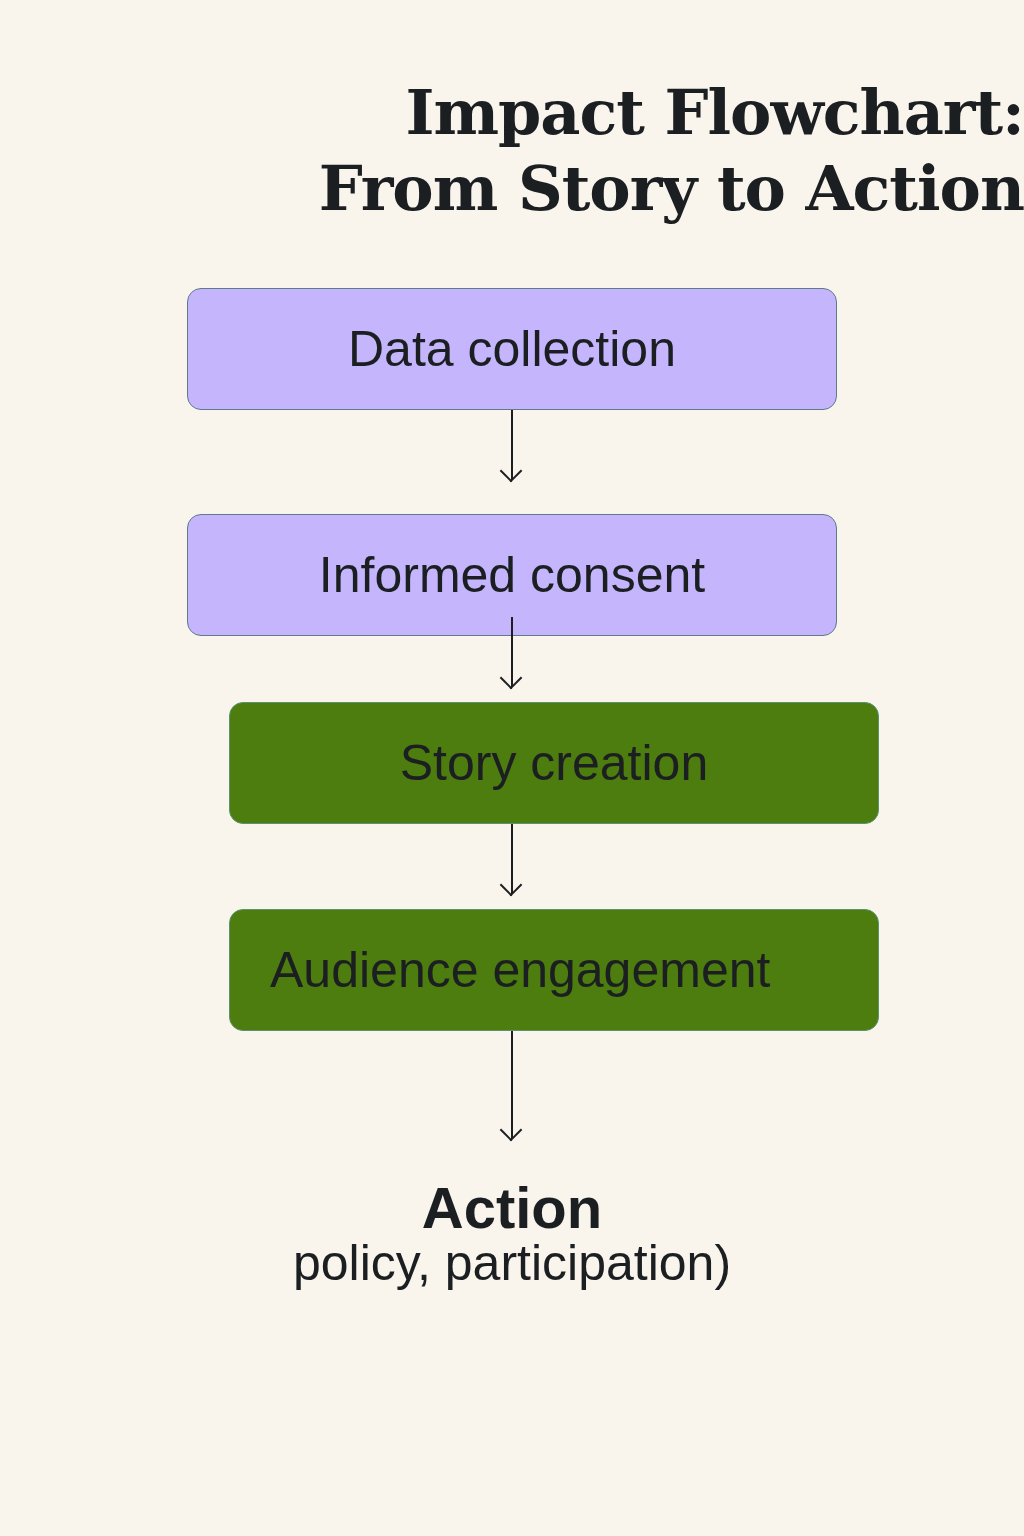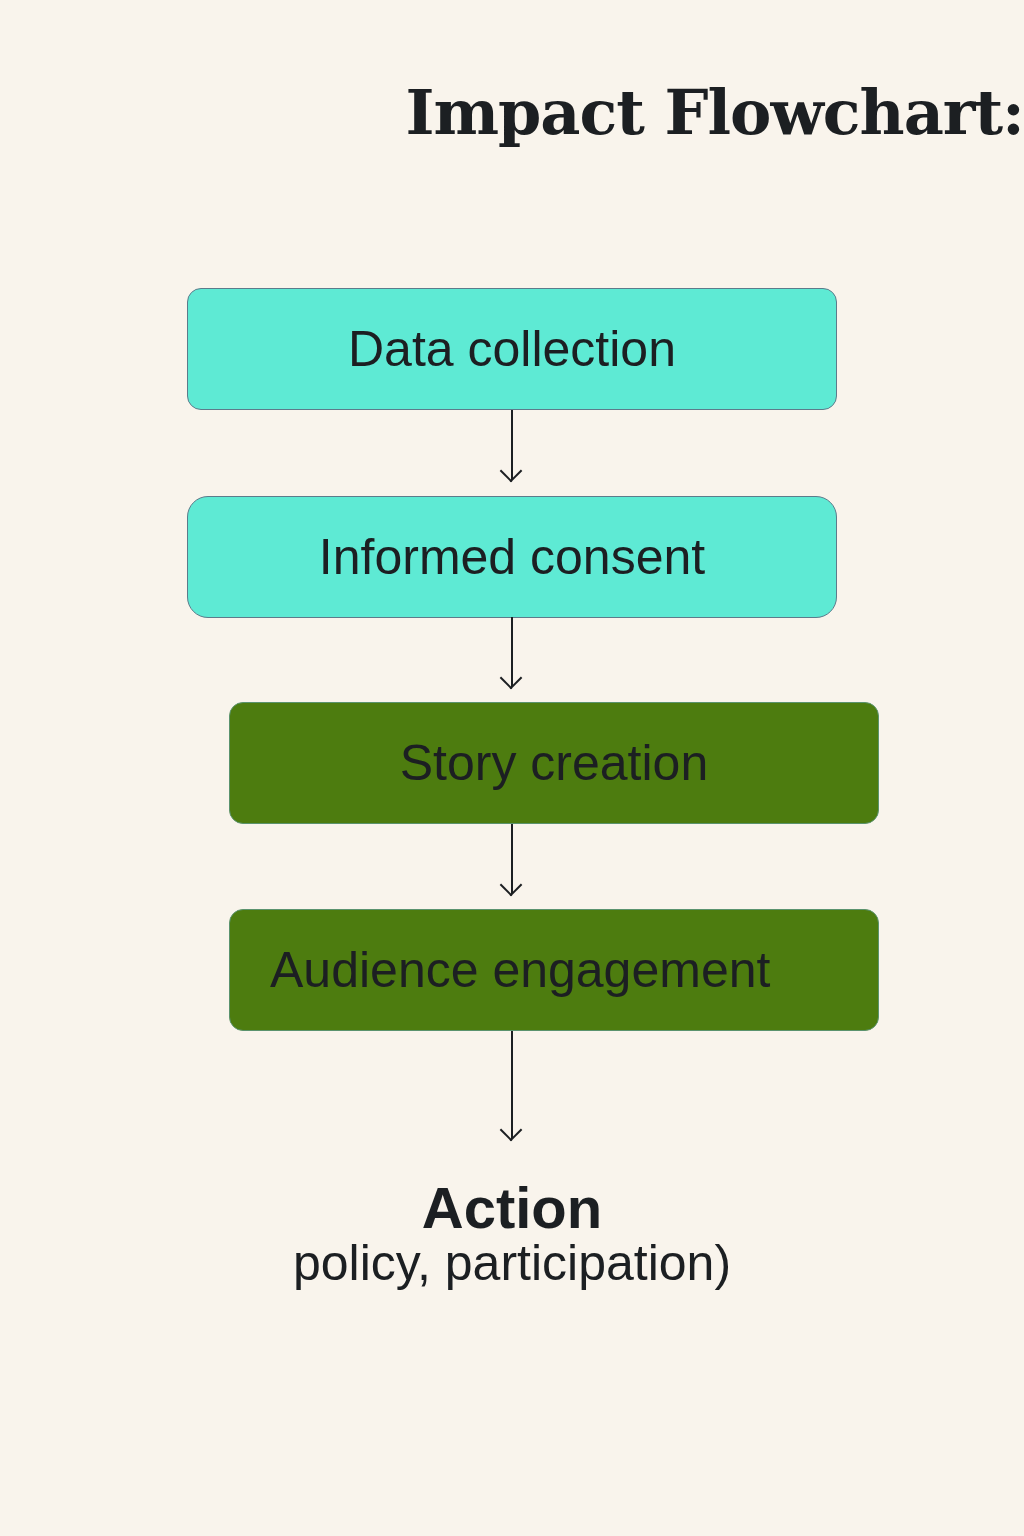--- a/index.html
+++ b/index.html
@@ -20,21 +20,21 @@
   }
   .title div { display: block; }
   .step {
     position: absolute; left: 187px; width: 650px; height: 122px;
     border-radius: 14px;
     display: flex; align-items: center; justify-content: center;
     font-family: "Liberation Sans", sans-serif;
     font-size: 50px;
     box-sizing: border-box;
   }
-  .step.blue { background: #5eead4; border: 1px solid #5d7b8b; }
+  .step.blue { background: #c4b5fd; border: 1px solid #5d7b8b; }
   .step.green { background: #4d7c0f; border: 1px solid #5b936e; margin-left: 42px; }
   .step.left { justify-content: flex-start; padding-left: 40px; }
   .arrow {
     position: absolute; left: 511px; width: 2px; background: #1c1f22;
   }
   .arrow::after {
     content: ""; position: absolute; left: -8px; bottom: 1px;
     width: 14px; height: 14px;
     border-right: 2px solid #1c1f22; border-bottom: 2px solid #1c1f22;
     transform: rotate(45deg);
@@ -45,26 +45,27 @@
     font-family: "Liberation Sans", sans-serif;
   }
   .outcome-title { top: 1174px; font-size: 58px; font-weight: bold; }
   .outcome-desc { top: 1232px; font-size: 50px; line-height: 62px; }
 </style>
 </head>
 <body>
 
 <div class="title">
   <div>Impact Flowchart:</div>
+  <div>From Story to Action</div>
 </div>
 
 <div class="step blue" style="top:288px;">Data collection</div>
 <div class="arrow" style="top:410px;height:70px;"></div>
 
-<div class="step blue" style="top:496px;border-radius:21px;">Informed consent</div>
+<div class="step blue" style="top:514px;">Informed consent</div>
 <div class="arrow" style="top:617px;height:70px;"></div>
 
 <div class="step green" style="top:702px;">Story creation</div>
 <div class="arrow" style="top:824px;height:70px;"></div>
 
 <div class="step green left" style="top:909px;">Audience engagement</div>
 <div class="arrow" style="top:1031px;height:108px;"></div>
 
 <div class="outcome outcome-title">Action</div>
 <div class="outcome outcome-desc">

